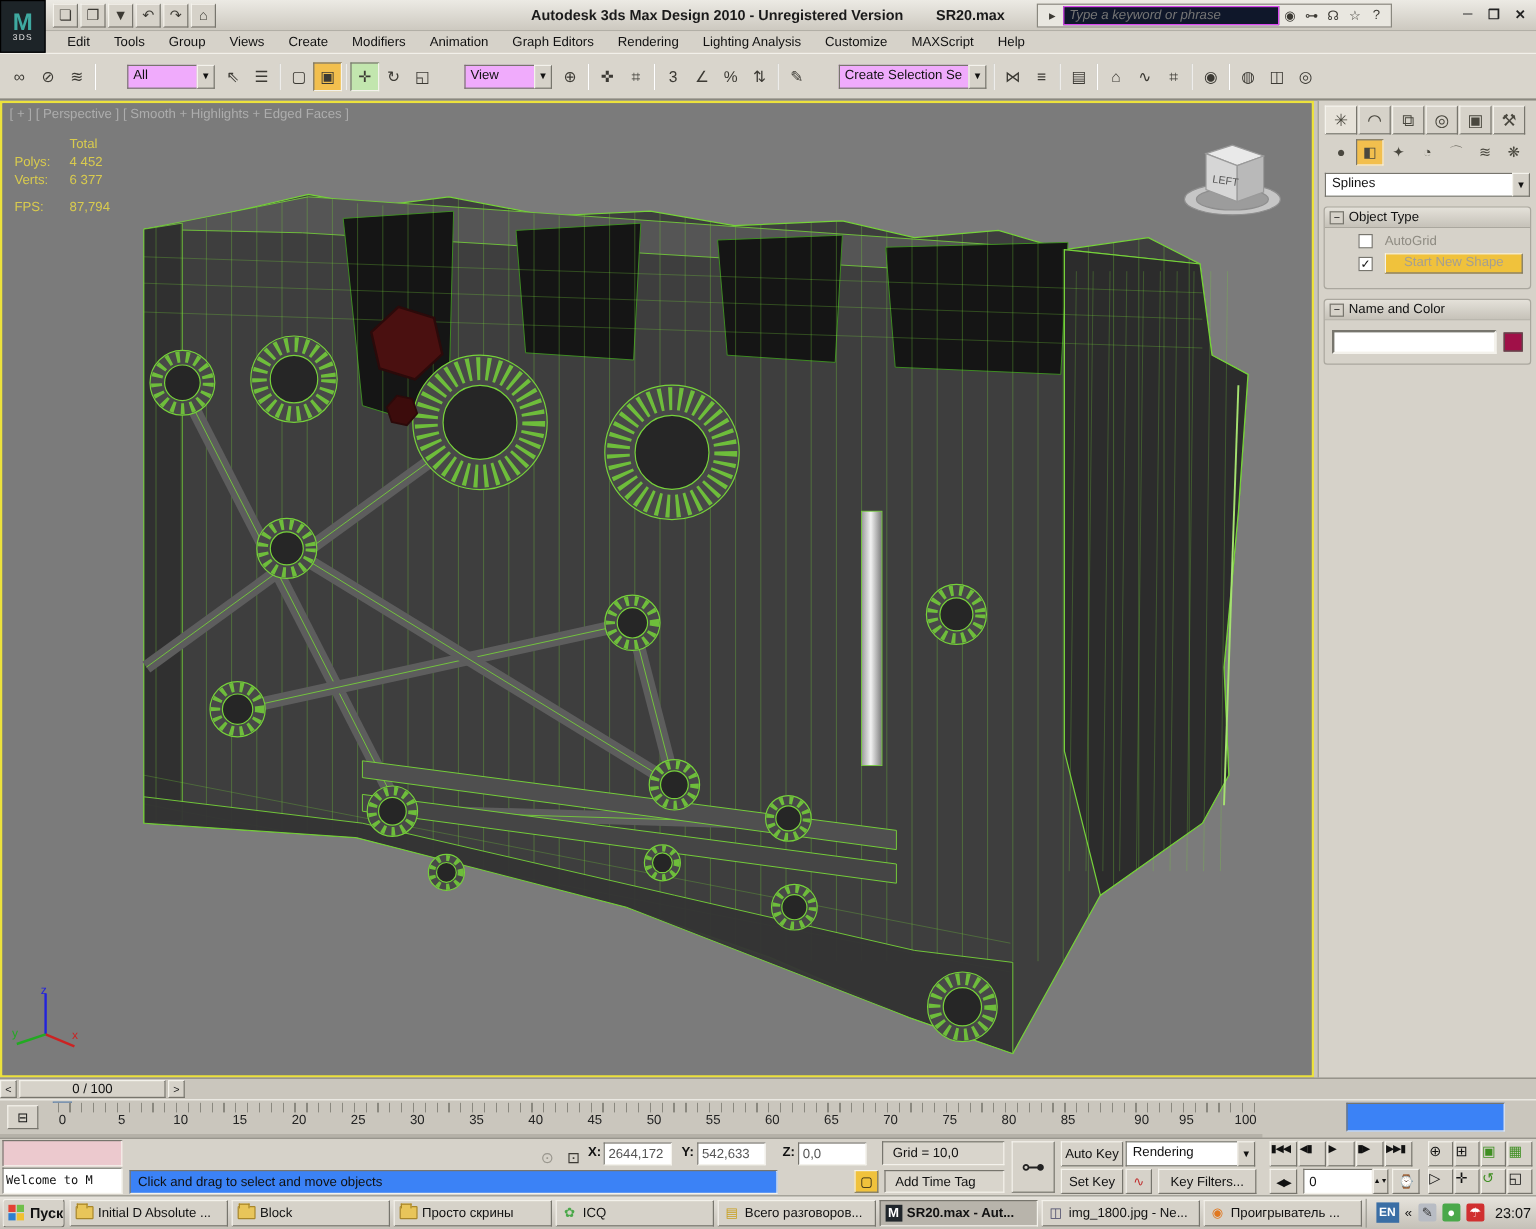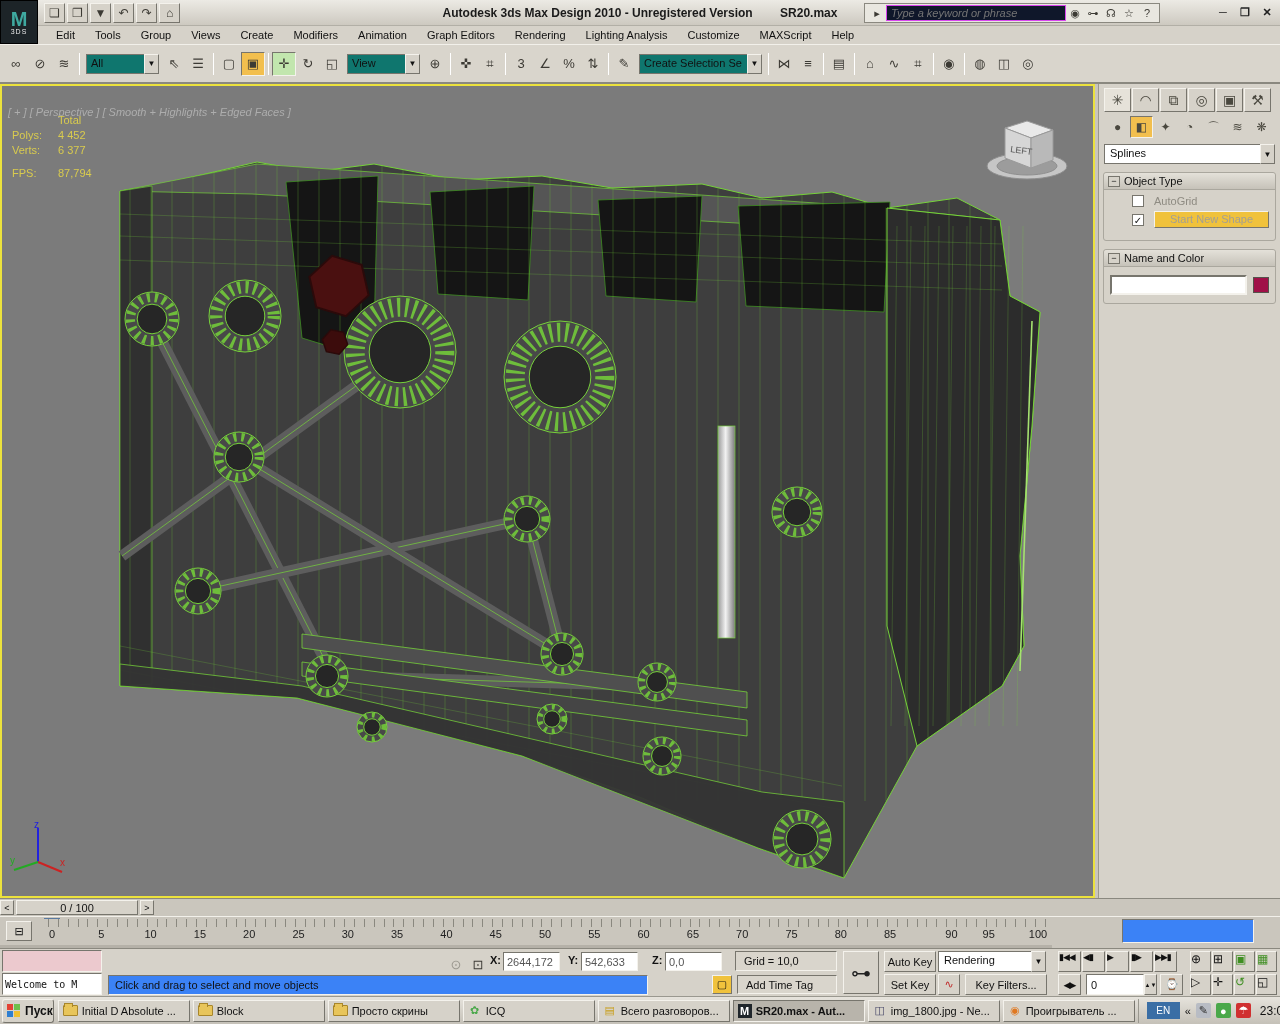--- a/index.html
+++ b/index.html
@@ -44,31 +44,31 @@
   
   #menubar { position:absolute; left:0; top:26px; width:1280px; height:18px;
              background:#d6d2c9; display:flex; align-items:center; padding-left:46px; }
   .menu-item { padding:2px 10px; }
 
   
   #toolbar { position:absolute; left:0; top:44px; width:1280px; height:40px;
              background:#d9d5cc; border-top:1px solid #f2f0ea; border-bottom:2px solid #8a887f;
              display:flex; align-items:center; padding:0 4px; overflow:hidden; }
   #toolbar .dd { display:flex; height:20px; margin:0 3px; }
-  #toolbar .dd .val { background:#0f766e; border:1px solid #77756d; border-right:none;
-                      padding:2px 4px; white-space:nowrap; overflow:hidden; }
+  #toolbar .dd .val { background:#f0abfc; border:1px solid #77756d; border-right:none;
+                      padding:2px 4px; white-space:nowrap; overflow:hidden;margin-left:20px; }
   .tb-active-orange { background:#f2bf4e !important; border-color:#77756d #f4f2ec #f4f2ec #77756d !important; }
   .tb-active-green  { background:#c2e6ae !important; border-color:#77756d #f4f2ec #f4f2ec #77756d !important; }
   #toolbar .iconbtn { border:1px solid transparent; }
 
   
   #main { position:absolute; left:0; top:84px; width:1280px; height:814px; background:#c9c5bc; }
   #viewport { position:absolute; left:0; top:0; width:1095px; height:814px;
               background:#7b7b7b; border:2px solid #ece23c; }
-  #vp-label { position:absolute; left:6px; top:20px; color:#adadad; font-size:11px;font-style:italic; }
+  #vp-label { position:absolute; left:6px; top:3px; color:#adadad; font-size:11px; }
   #vp-stats { position:absolute; left:10px; top:28px; color:#d9cb4e; font-size:11px;
               display:grid; grid-template-columns:46px auto; row-gap:3px; }
   #vp-stats .lbl { text-align:left; }
   #vp-model { position:absolute; left:0; top:0; width:100%; height:100%; }
   #viewcube { position:absolute; right:18px; top:22px; width:96px; height:74px; }
   #axis-tripod { position:absolute; left:6px; bottom:16px; width:64px; height:60px; }
   #axis-tripod text { font-size:10px; font-family:"Liberation Sans",sans-serif; }
 
   
   #cmdpanel { position:absolute; left:1098px; top:0; width:182px; height:814px;
@@ -167,21 +167,21 @@
                padding:0 4px; overflow:hidden; white-space:nowrap; }
   .task-item.active { background:#b8b4ab; border-color:#77756d #f4f2ec #f4f2ec #77756d; font-weight:bold; }
   .folder-icon { width:15px; height:11px; background:#e8c55a; border:1px solid #a8862a;
                  border-radius:1px; position:relative; flex:none; }
   .folder-icon:before { content:""; position:absolute; left:0; top:-3px; width:7px; height:3px;
                         background:#e8c55a; border:1px solid #a8862a; border-bottom:none; }
   .ti-icon { width:14px; height:14px; flex:none; display:flex; align-items:center;
              justify-content:center; font-size:11px; }
   #tray { margin-left:auto; display:flex; align-items:center; gap:5px; padding-right:6px;
           border-left:1px solid #9a988f; height:24px; padding-left:8px; }
-  #lang-ind { width:33px; height:17px; background:#3a6ea5; color:#fff; font-size:10px; font-weight:normal;
+  #lang-ind { width:19px; height:17px; background:#3a6ea5; color:#fff; font-size:10px; font-weight:bold;
               display:flex; align-items:center; justify-content:center; }
   .tray-ico { width:15px; height:15px; display:flex; align-items:center; justify-content:center;
               font-size:11px; border-radius:2px; }
   #clock { font-size:12px; padding-left:4px; }
 </style>
 </head>
 <body>
 
 <div id="titlebar">
   <div id="applogo">

